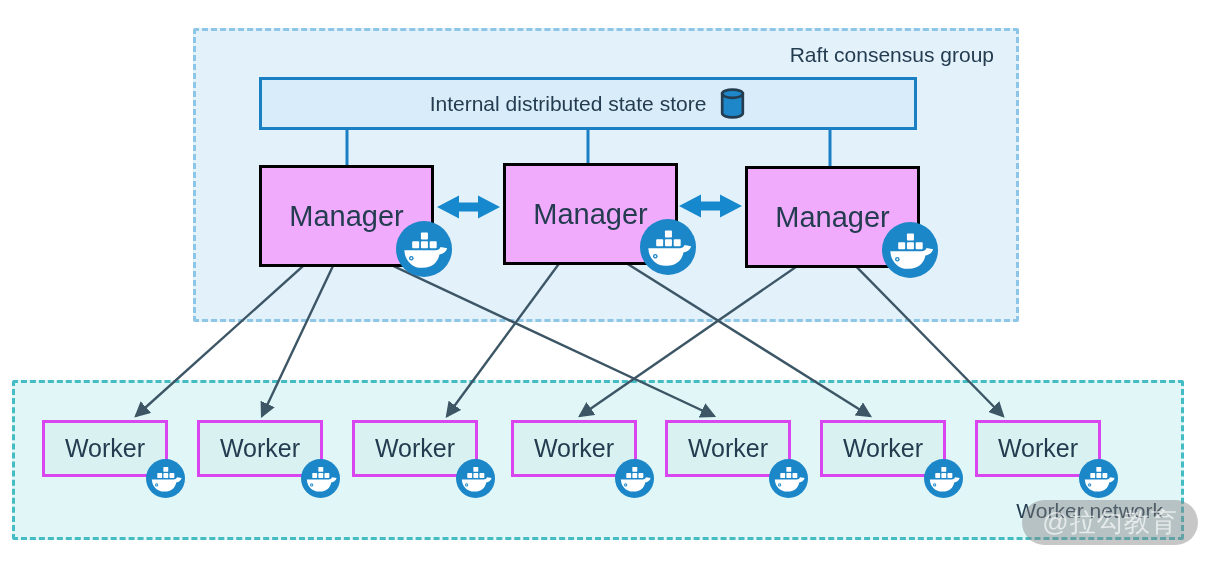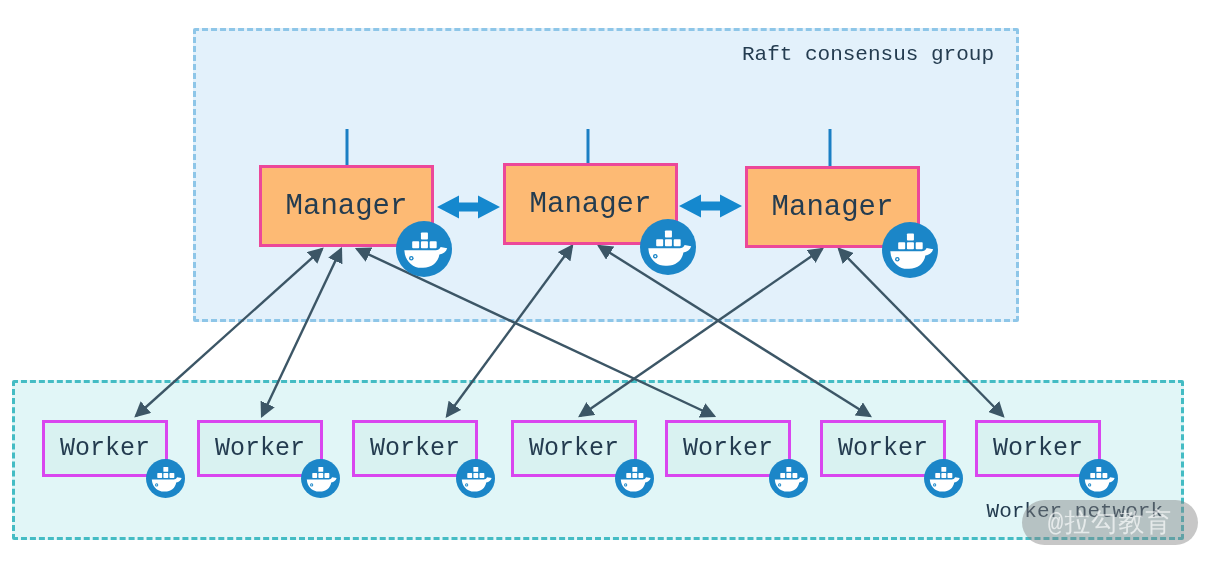--- a/index.html
+++ b/index.html
@@ -1,21 +1,21 @@
 <!DOCTYPE html>
 <html><head>
 <meta charset="utf-8">
 <style>
   html, body { margin: 0; padding: 0; background: #ffffff; }
   .stage {
     position: relative;
     width: 1207px;
     height: 566px;
     overflow: hidden;
-    font-family: Liberation Mono, monospace;
+    font-family: Liberation Sans, sans-serif;
     color: #243c50;
     background: #ffffff;
   }
   .stage * { box-sizing: border-box; }
 
   
   .raft-group {
     position: absolute; left: 193px; top: 28px; width: 826px; height: 294px;
     background: #e3f1fb; border: 3px dashed #8ec6e8; border-radius: 2px; z-index: 1;
   }
@@ -37,22 +37,22 @@
     position: absolute; left: 0; top: 0; width: 1207px; height: 566px;
     z-index: 2; pointer-events: none;
   }
 
   
   .node {
     position: absolute; display: flex; align-items: center; justify-content: center;
     z-index: 3;
   }
   .manager {
-    width: 175px; height: 82px;
-    background: #fdba74; border: 3px solid #ec4899;
+    width: 175px; height: 102px;
+    background: #f0abfc; border: 3px solid #000000;
     font-size: 29px;
   }
   .worker {
     width: 126px; height: 57px;
     background: #d9f2f1; border: 3px solid #d946ef;
     font-size: 25px;
   }
   .state-store {
     position: absolute; left: 259px; top: 77px; width: 658px; height: 53px;
     background: #d9ecf9; border: 3px solid #1b7fc4;
@@ -142,20 +142,26 @@
       <line x1="322" y1="249" x2="136" y2="416" marker-start="url(#mDark)" marker-end="url(#mDark)"></line>
       <line x1="341" y1="249" x2="262" y2="416" marker-start="url(#mDark)" marker-end="url(#mDark)"></line>
       <line x1="357" y1="249" x2="714" y2="416" marker-start="url(#mDark)" marker-end="url(#mDark)"></line>
       <line x1="572" y1="246" x2="447" y2="416" marker-start="url(#mDark)" marker-end="url(#mDark)"></line>
       <line x1="599" y1="246" x2="870" y2="416" marker-start="url(#mDark)" marker-end="url(#mDark)"></line>
       <line x1="822" y1="249" x2="580" y2="416" marker-start="url(#mDark)" marker-end="url(#mDark)"></line>
       <line x1="839" y1="249" x2="1003" y2="416" marker-start="url(#mDark)" marker-end="url(#mDark)"></line>
     </g>
   </svg>
 
+  <div class="state-store">
+    <span>Internal distributed state store</span>
+    <svg class="db-icon" viewBox="0 0 26 32">
+        <use href="#dbcyl"></use>
+      </svg>
+  </div>
 
   <div class="node manager m1">
     <span>Manager</span>
     <svg class="badge badge-m" viewBox="0 0 64 64">
         <use href="#whale"></use>
       </svg>
   </div>
   <div class="node manager m2">
     <span>Manager</span>
     <svg class="badge badge-m" viewBox="0 0 64 64">

